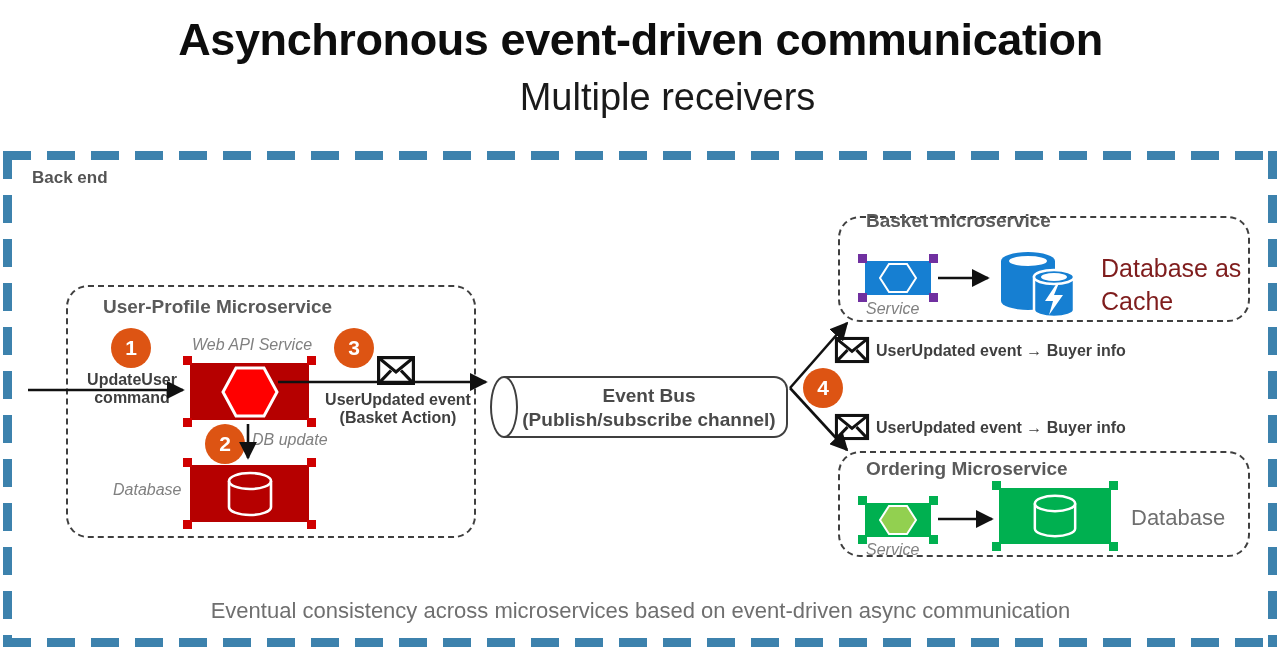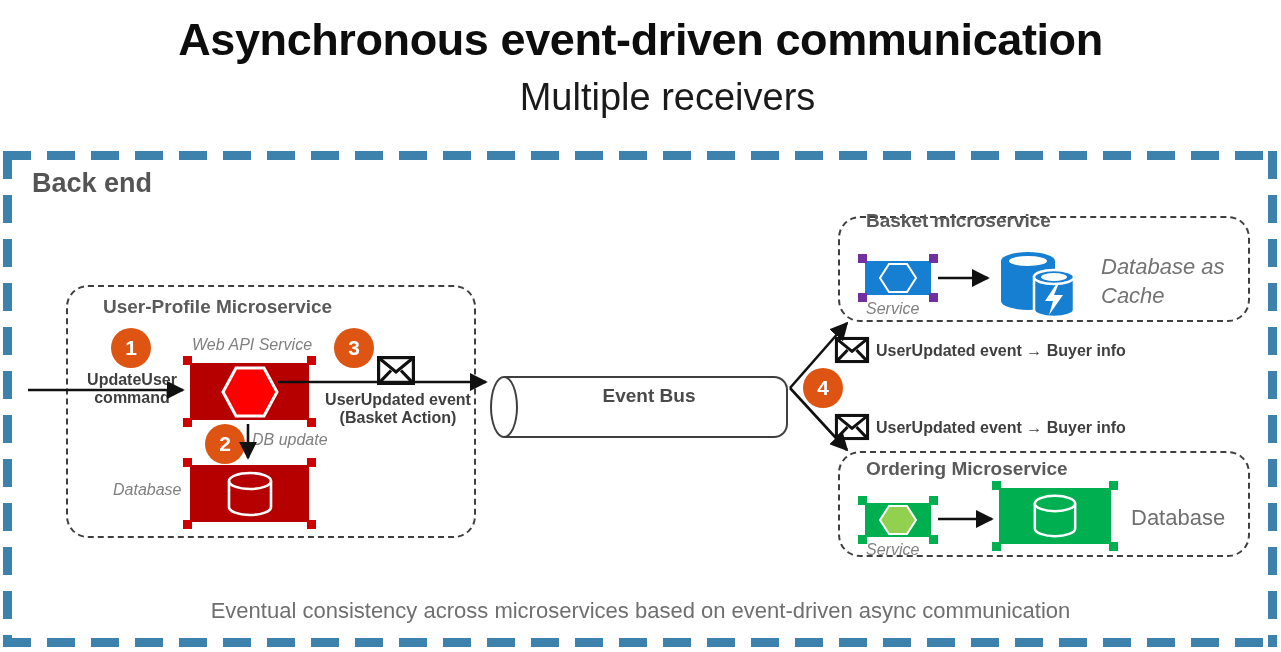--- a/index.html
+++ b/index.html
@@ -28,21 +28,21 @@
     background-image:
       repeating-linear-gradient(to right,#3d82ad 0 28px,transparent 28px 44px),
       repeating-linear-gradient(to right,#3d82ad 0 28px,transparent 28px 44px),
       repeating-linear-gradient(to bottom,#3d82ad 0 28px,transparent 28px 44px),
       repeating-linear-gradient(to bottom,#3d82ad 0 28px,transparent 28px 44px);
     background-size:100% 9px,100% 9px,9px 100%,9px 100%;
     background-position:0 0,0 100%,0 0,100% 0;
     background-repeat:no-repeat;
   }
   #backend-label{
-    left:32px;top:168px;font-size:27px;font-weight:bold;color:#545454;
+    left:32px;top:168px;font-size:17px;font-weight:bold;color:#545454;
   }
 
   
   .svc-box{
     box-sizing:border-box;
     border:2px dashed #3f3f3f;
     border-radius:22px;
     background:transparent;
   }
   .svc-title{
@@ -174,20 +174,21 @@
 
 <div class="abs badge" style="left:111px;top:328px;width:40px;height:40px;font-size:21px;">1</div>
 <div class="abs badge" style="left:205px;top:424px;width:40px;height:40px;font-size:21px;">2</div>
 <div class="abs badge" style="left:334px;top:328px;width:40px;height:40px;font-size:21px;">3</div>
 
 <div class="abs" id="event-bus">
   <div class="body"></div>
   <div class="cap"></div>
   <div class="txt">
     <div>Event Bus</div>
+    <div>(Publish/subscribe channel)</div>
   </div>
 </div>
 
 <div class="abs badge" style="left:803px;top:368px;width:40px;height:40px;font-size:21px;">4</div>
 
 <div class="abs svc-box" style="left:838px;top:216px;width:412px;height:106px;"></div>
 <div class="abs svc-title" style="left:866px;top:210px;">Basket microservice</div>
 
 <div class="abs" style="left:862px;top:258px;width:72px;height:40px;">
   <div class="stencil blue" style="position:absolute;inset:0;">
@@ -206,21 +207,21 @@
   <svg width="96" height="74" viewBox="0 0 96 74">
     <path d="M10 16 L10 56 A27 9 0 0 0 64 56 L64 16 Z" fill="#167fd2"></path>
     <ellipse cx="37" cy="16" rx="27" ry="9" fill="#167fd2"></ellipse>
     <ellipse cx="37" cy="16" rx="19" ry="5" fill="#ffffff"></ellipse>
     <path d="M43 32 L43 65 A20 7 0 0 0 83 65 L83 32 Z" fill="#167fd2" stroke="#ffffff" stroke-width="2.5"></path>
     <ellipse cx="63" cy="32" rx="20" ry="7" fill="#167fd2" stroke="#ffffff" stroke-width="2.5"></ellipse>
     <ellipse cx="63" cy="32" rx="13" ry="4" fill="#ffffff"></ellipse>
     <polygon points="66,38 54,56 62,56 58,70 72,50 63,50 68,38" fill="#ffffff"></polygon>
   </svg>
 </div>
-<div class="abs" style="left:1101px;top:252px;font-size:22px;color:#737373;line-height:1.32;font-style:italic;">
+<div class="abs" style="left:1101px;top:252px;font-size:25px;color:#7f1d1d;line-height:1.32;">
   <div>Database as</div>
   <div>Cache</div>
 </div>
 
 <div class="abs env" style="left:835px;top:337px;">
   <svg width="34" height="26" viewBox="0 0 38 29">
     <rect x="1.6" y="1.6" width="34.8" height="25.8" fill="#ffffff" stroke="#111111" stroke-width="3.4"></rect>
     <polyline points="2.6,2.6 19,16 35.4,2.6" fill="none" stroke="#111111" stroke-width="3.4"></polyline>
     <line x1="2.6" y1="26.4" x2="14" y2="14.5" stroke="#111111" stroke-width="3.4"></line>
     <line x1="35.4" y1="26.4" x2="24" y2="14.5" stroke="#111111" stroke-width="3.4"></line>

